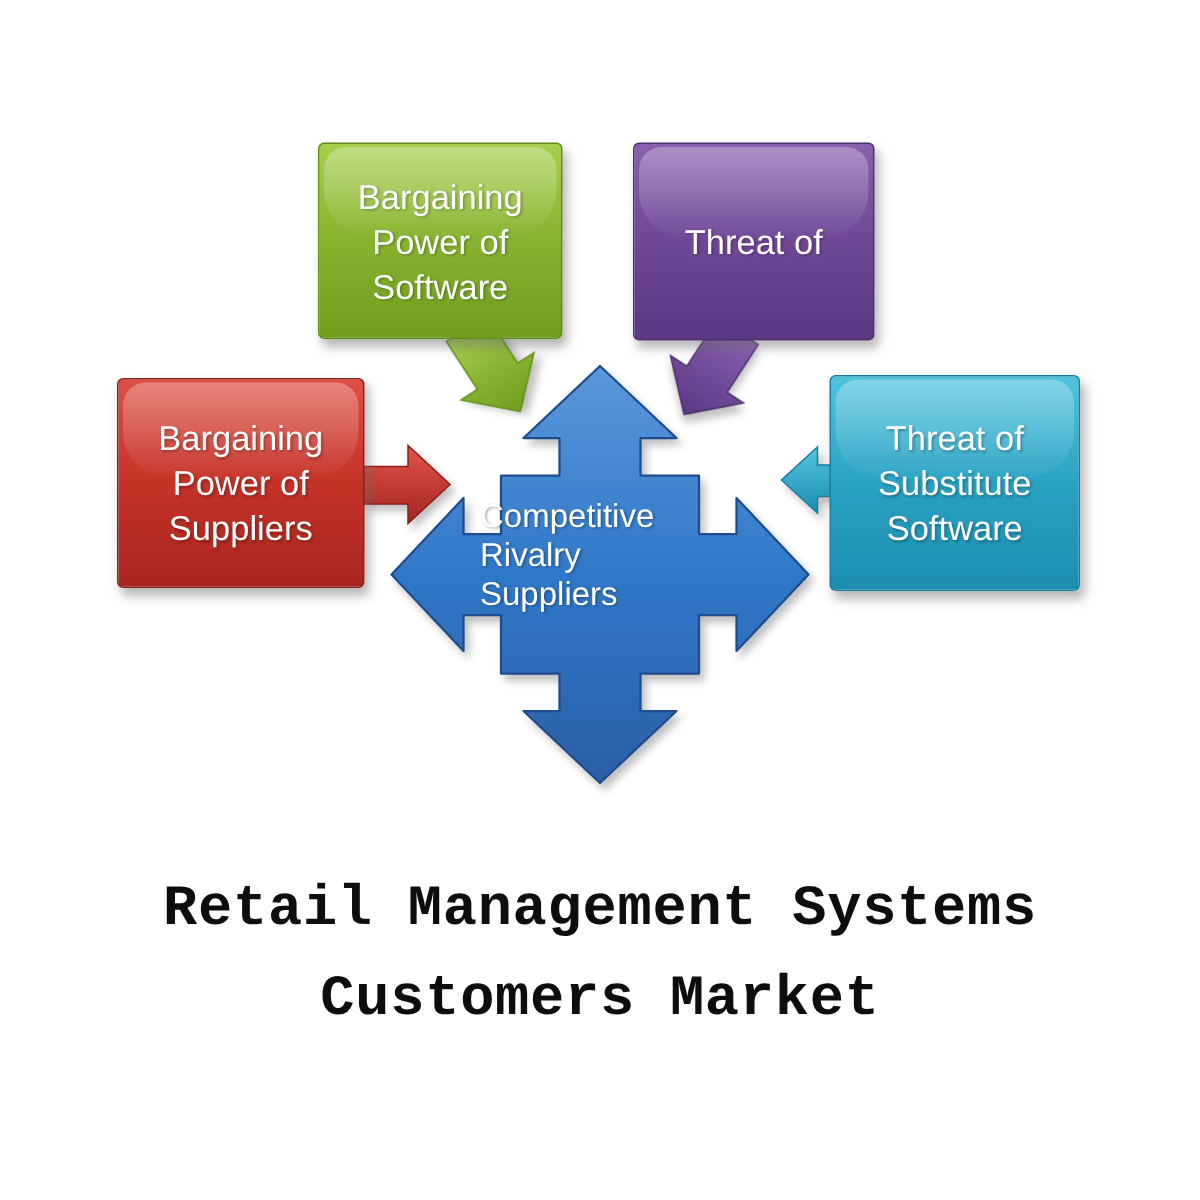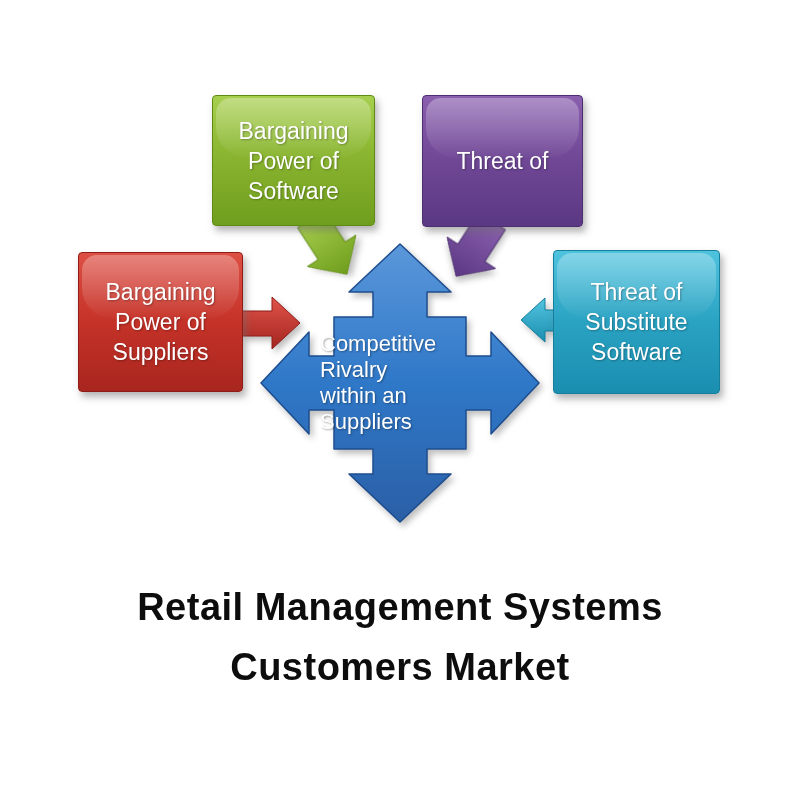--- a/index.html
+++ b/index.html
@@ -81,20 +81,21 @@
   .diagram-title {
     position: absolute;
     z-index: 2;
     left: 0; top: 577px; width: 800px;
     text-align: center;
     color: #0d0d0d;
     font-size: 38px;
     font-weight: 700;
     line-height: 60px;
     letter-spacing: 0.5px;
+    font-family: Liberation Mono, monospace;
   }
 </style>
 </head>
 <body>
 
 <div class="canvas">
 
   <svg class="arrows-layer" viewBox="0 0 800 800" xmlns="http://www.w3.org/2000/svg">
     <defs>
       <linearGradient id="gBlue" x1="0" y1="0" x2="0" y2="1">
@@ -164,21 +165,20 @@
     <div class="force-label">
       <div>Threat of</div>
       <div>Substitute</div>
       <div>Software</div>
     </div>
   </div>
 
   <div class="center-label">
     <div>Competitive</div>
     <div>Rivalry</div>
-    <div>within an</div>
     <div>Suppliers</div>
   </div>
 
   <div class="diagram-title">
     <div>Retail Management Systems</div>
     <div>Customers Market</div>
   </div>
 
 </div>
 

